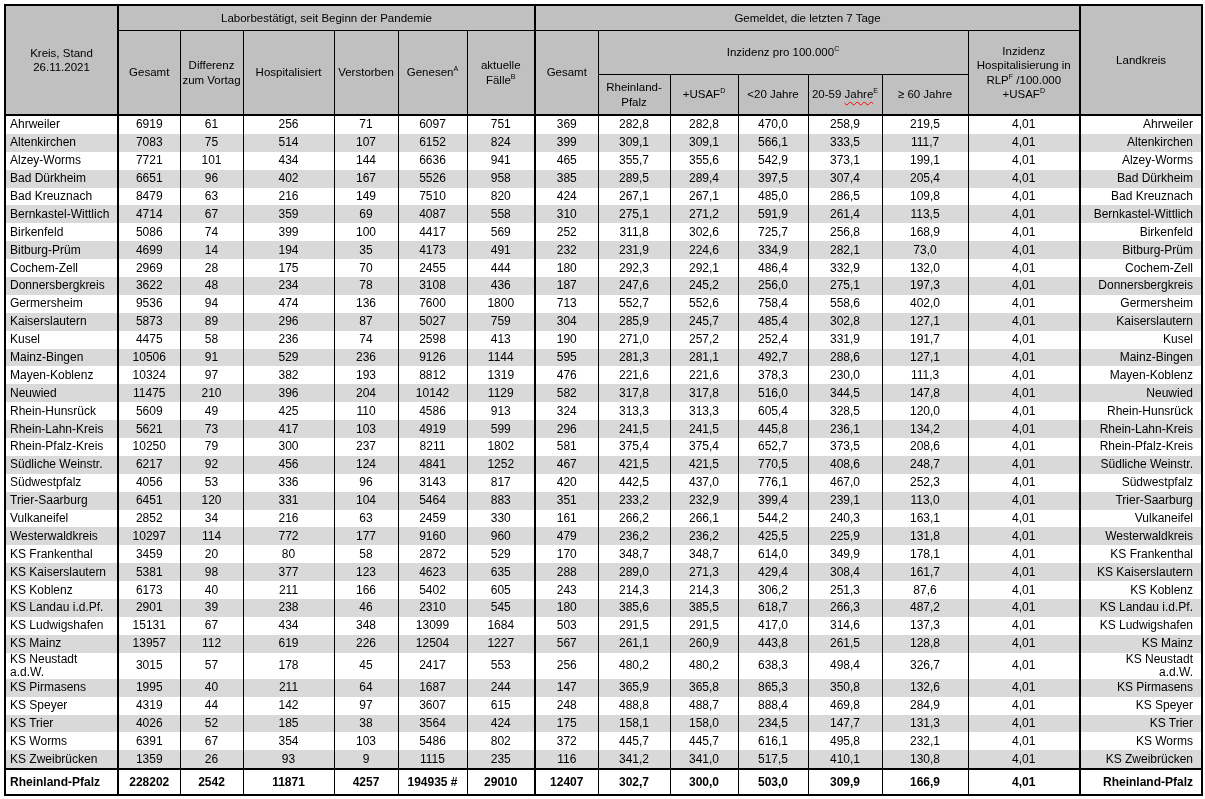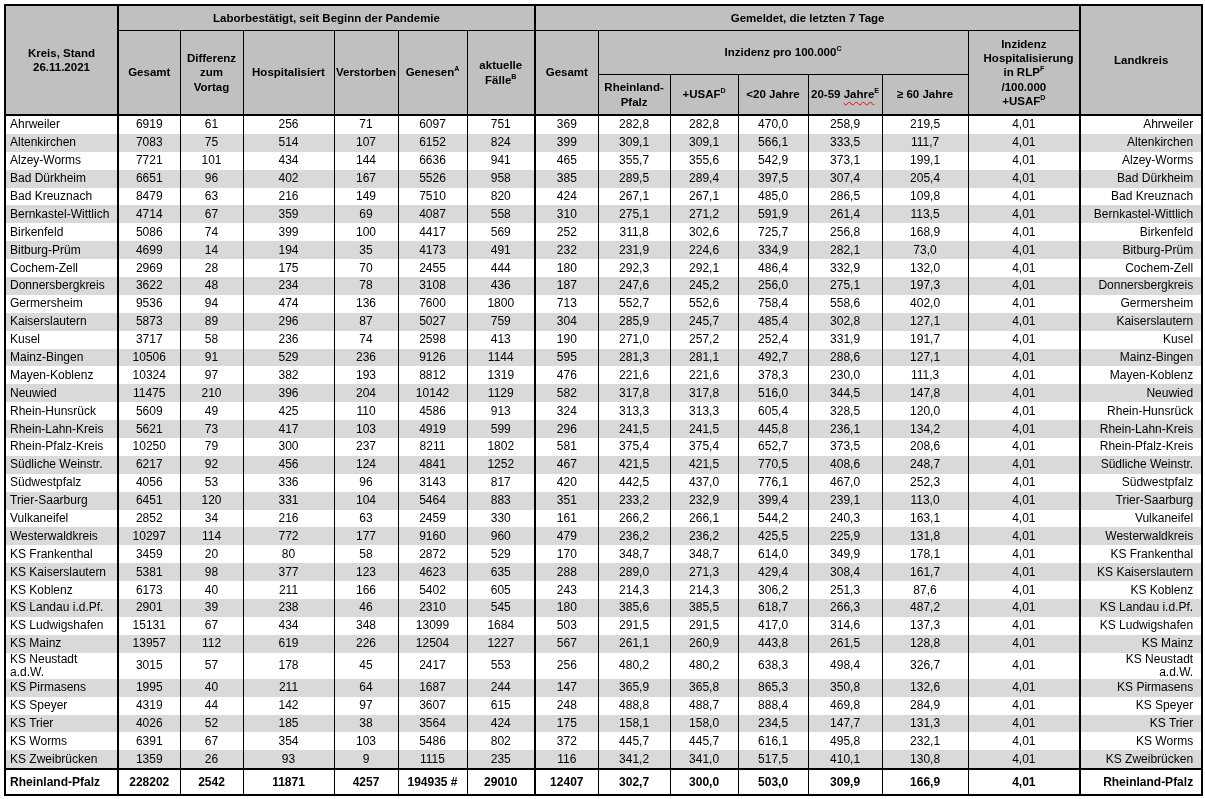--- a/index.html
+++ b/index.html
@@ -1,19 +1,19 @@
 <!DOCTYPE html>
 <html><head>
 <meta charset="utf-8">
 <style>
   html,body { margin:0; padding:0; background:#ffffff; }
   body { padding:4px; font-family:"Liberation Sans", sans-serif; color:#000; }
   table { border-collapse:collapse; table-layout:fixed; width:1197px; border:2px solid #000; }
   th {
-    background:#C0C0C0; border:1px solid #000; font-weight:bold;
+    background:#C0C0C0; border:1px solid #000; font-weight:normal;
     font-size:11.5px; text-align:center; vertical-align:middle; padding:0 1px;
     line-height:1.22;
   }
   thead tr.row-a th { height:24px; }
   thead tr.row-b th.span1 { height:43px;text-align:center; }
   thead tr.row-c th { height:39px; }
   td {
     font-size:12px; text-align:center; vertical-align:middle;
     border-left:1px solid #000; border-right:1px solid #000;
     border-top:0; border-bottom:0; padding:0 2px; height:17.9px; line-height:13px;
@@ -61,21 +61,21 @@
     </tr>
     <tr class="row-b">
       <th rowspan="2" class="bl hb">Gesamt</th>
       <th rowspan="2" class="hb">Differenz zum Vortag</th>
       <th rowspan="2" class="hb">Hospitalisiert</th>
       <th rowspan="2" class="hb">Verstorben</th>
       <th rowspan="2" class="hb"><span>Genesen</span><sup>A</sup></th>
       <th rowspan="2" class="hb"><span>aktuelle Fälle</span><sup>B</sup></th>
       <th rowspan="2" class="bl hb">Gesamt</th>
       <th colspan="5" class="span1"><span>Inzidenz pro 100.000</span><sup>C</sup></th>
-      <th rowspan="2" class="hb" style="padding:0 15px;"><span>Inzidenz Hospitalisierung in RLP</span><sup>F</sup><span> /100.000 +USAF</span><sup>D</sup></th>
+      <th rowspan="2" class="hb" style="padding:0 0;"><span>Inzidenz Hospitalisierung in RLP</span><sup>F</sup><span> /100.000 +USAF</span><sup>D</sup></th>
     </tr>
     <tr class="row-c">
       <th class="hb">Rheinland-Pfalz</th>
       <th class="hb"><span>+USAF</span><sup>D</sup></th>
       <th class="hb">&lt;20 Jahre</th>
       <th class="hb"><span>20-59 </span><span class="wavy">Jahre</span><sup>E</sup></th>
       <th class="hb">≥ 60 Jahre</th>
     </tr>
   </thead>
   <tbody>
@@ -278,21 +278,21 @@
         <td class="c-num">285,9</td>
         <td class="c-num">245,7</td>
         <td class="c-num">485,4</td>
         <td class="c-num">302,8</td>
         <td class="c-num">127,1</td>
         <td class="c-num">4,01</td>
         <td class="c-landkreis bl">Kaiserslautern</td>
       </tr>
       <tr>
         <td class="c-kreis">Kusel</td>
-        <td class="c-num bl">3717</td>
+        <td class="c-num bl">4475</td>
         <td class="c-num">58</td>
         <td class="c-num">236</td>
         <td class="c-num">74</td>
         <td class="c-num">2598</td>
         <td class="c-num">413</td>
         <td class="c-num bl">190</td>
         <td class="c-num">271,0</td>
         <td class="c-num">257,2</td>
         <td class="c-num">252,4</td>
         <td class="c-num">331,9</td>

